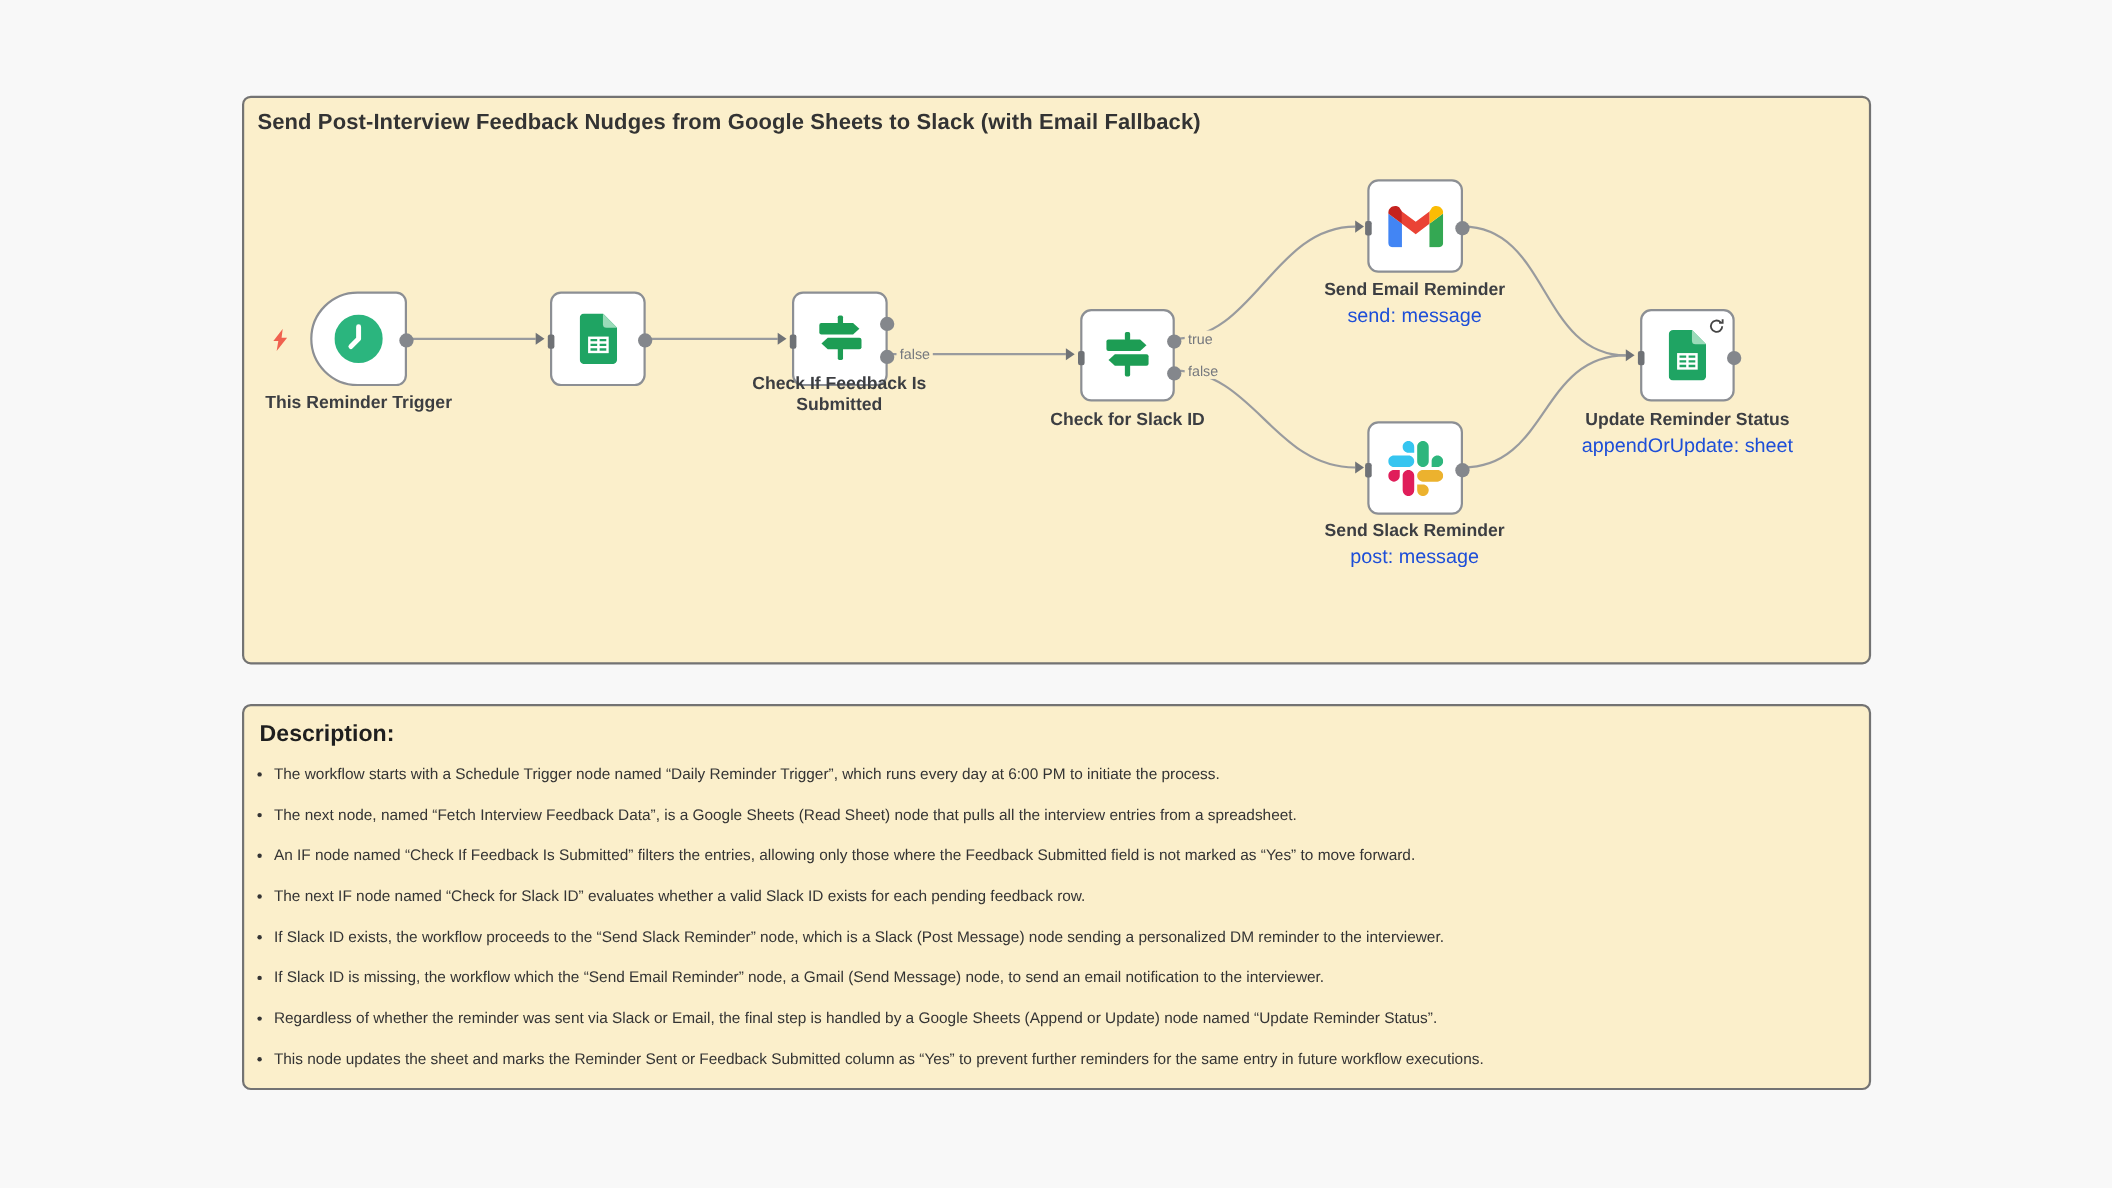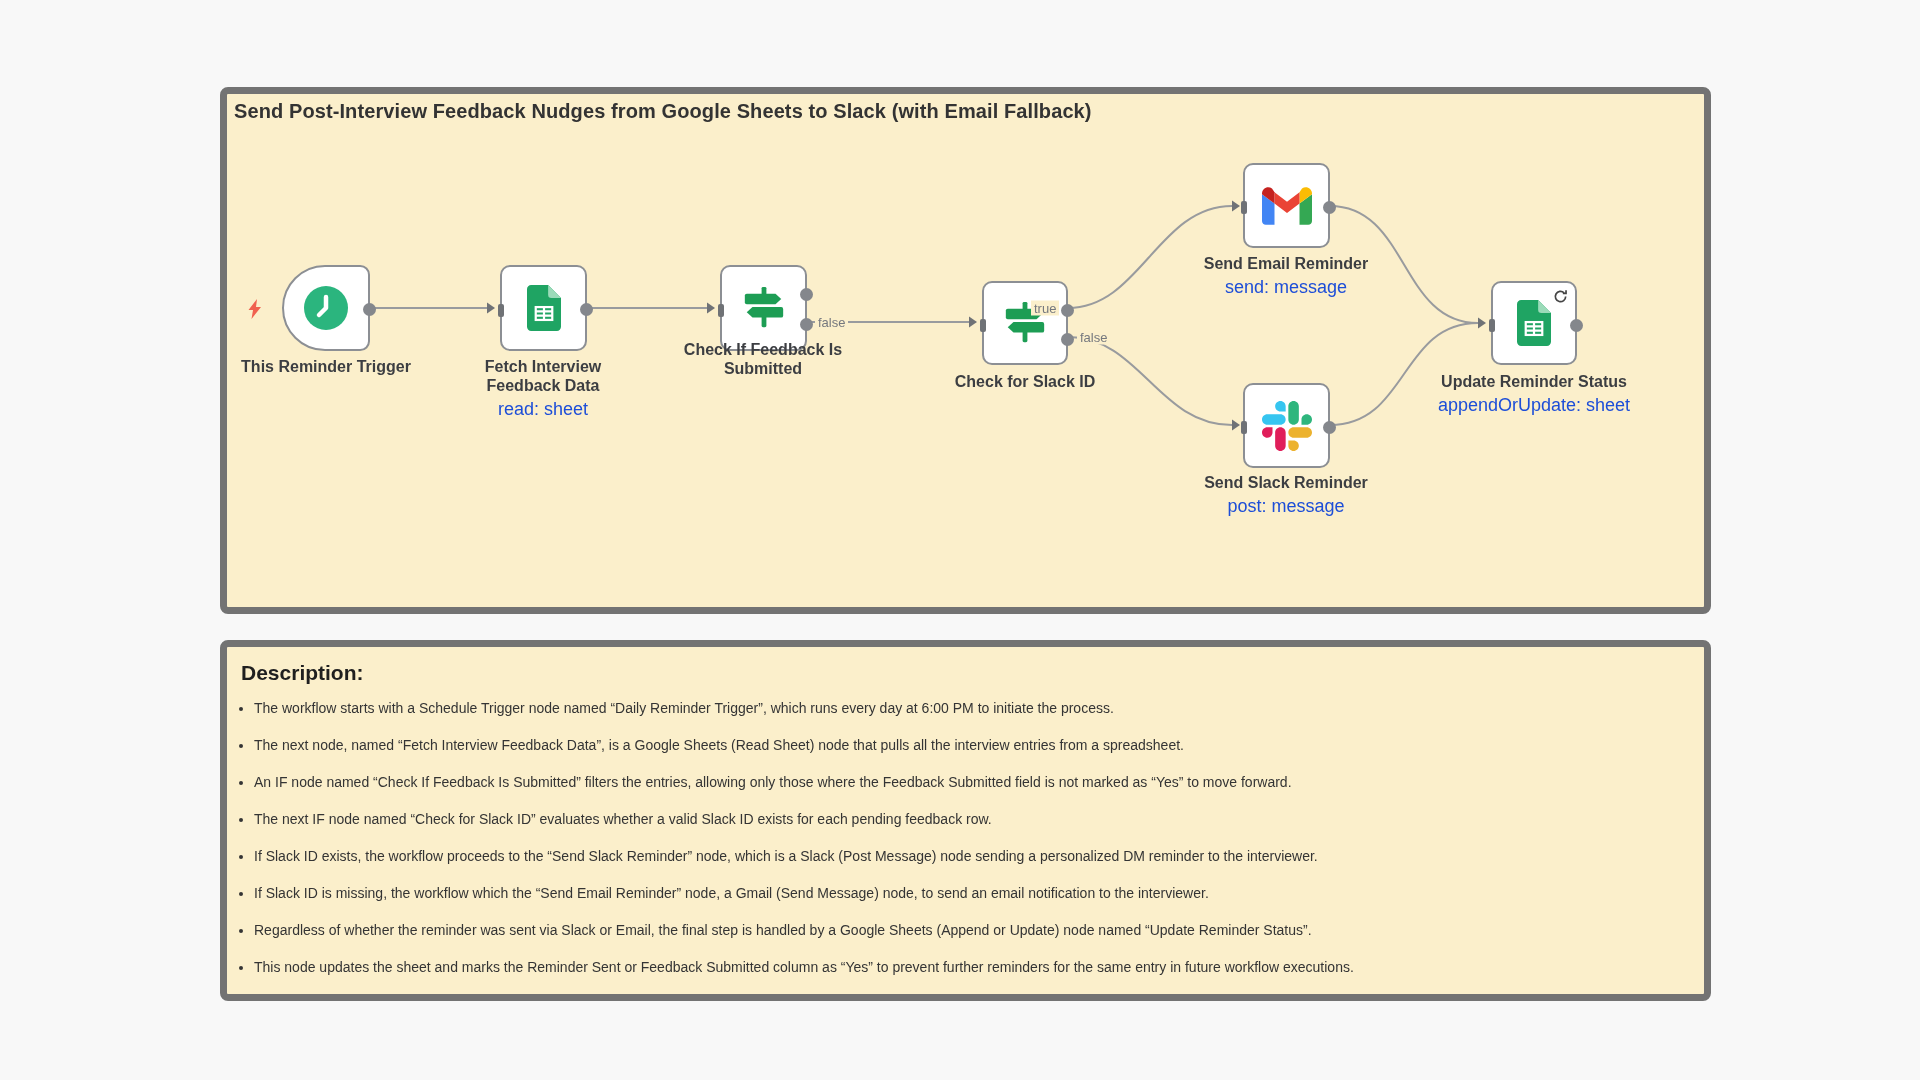--- a/index.html
+++ b/index.html
@@ -1,18 +1,18 @@
 <!DOCTYPE html>
 <html><head>
 <meta charset="utf-8">
 <style>
   html,body{margin:0;padding:0;}
   body{background:#f8f8f8;font-family:"Liberation Sans",sans-serif;}
   .stage{position:relative;width:1920px;height:1068px;background:#f8f8f8;overflow:hidden;}
-  .panel{position:absolute;background:#fbefcb;border:7px solid #737373;border-radius:8px;}
+  .panel{position:absolute;background:#fbefcb;border:2px solid #737373;border-radius:8px;}
   .panel-workflow{left:220px;top:87px;width:1477px;height:513px;}
   .panel-description{left:220px;top:640px;width:1477px;height:347px;}
   .wf-title{position:absolute;left:234px;top:100px;font-size:20px;font-weight:700;color:#333;letter-spacing:.1px;}
   svg.wires{position:absolute;left:0;top:0;pointer-events:none;}
   .node{position:absolute;background:#fff;border:2px solid #8c8f94;border-radius:10px;box-sizing:border-box;
         display:flex;align-items:center;justify-content:center;}
   .node.trigger{border-radius:44px 10px 10px 44px;}
   .port-out{position:absolute;right:-8px;width:13px;height:13px;border-radius:50%;background:#84878c;}
   .port-in{position:absolute;left:-4px;width:6px;height:13px;border-radius:2px;background:#6f7276;}
   .node-label{position:absolute;width:200px;text-align:center;}
@@ -141,29 +141,25 @@
     </svg>
     <svg class="badge" viewBox="0 0 16 16">
       <path d="M13.5 8 a5.5 5.5 0 1 1 -1.7 -3.95" fill="none" stroke="#454545" stroke-width="1.8"></path>
       <path d="M13.9 1.3 v3.4 h-3.4" fill="none" stroke="#454545" stroke-width="1.8"></path>
     </svg>
     <div class="port-in" style="top:35.5px;"></div>
     <div class="port-out" style="top:35.5px;"></div>
   </div>
 
   <div class="edge-label" style="left:815px;top:322px;">false</div>
-  <div class="edge-label" style="left:1031px;top:308px;">true</div>
+  <div class="edge-label" style="left:1077px;top:308px;">true</div>
   <div class="edge-label" style="left:1077px;top:337px;">false</div>
 
   <div class="node-label" style="left:226px;top:357px;">
     <div class="nl-title">This Reminder Trigger</div>
-  </div>
-  <div class="node-label" style="left:453px;top:357px;width:180px;">
-    <div class="nl-title">Fetch Interview Feedback Data</div>
-    <div class="nl-sub">read: sheet</div>
   </div>
   <div class="node-label" style="left:673px;top:340px;width:180px;">
     <div class="nl-title">Check If Feedback Is Submitted</div>
   </div>
   <div class="node-label" style="left:925px;top:372px;">
     <div class="nl-title">Check for Slack ID</div>
   </div>
   <div class="node-label" style="left:1186px;top:254px;">
     <div class="nl-title">Send Email Reminder</div>
     <div class="nl-sub">send: message</div>

